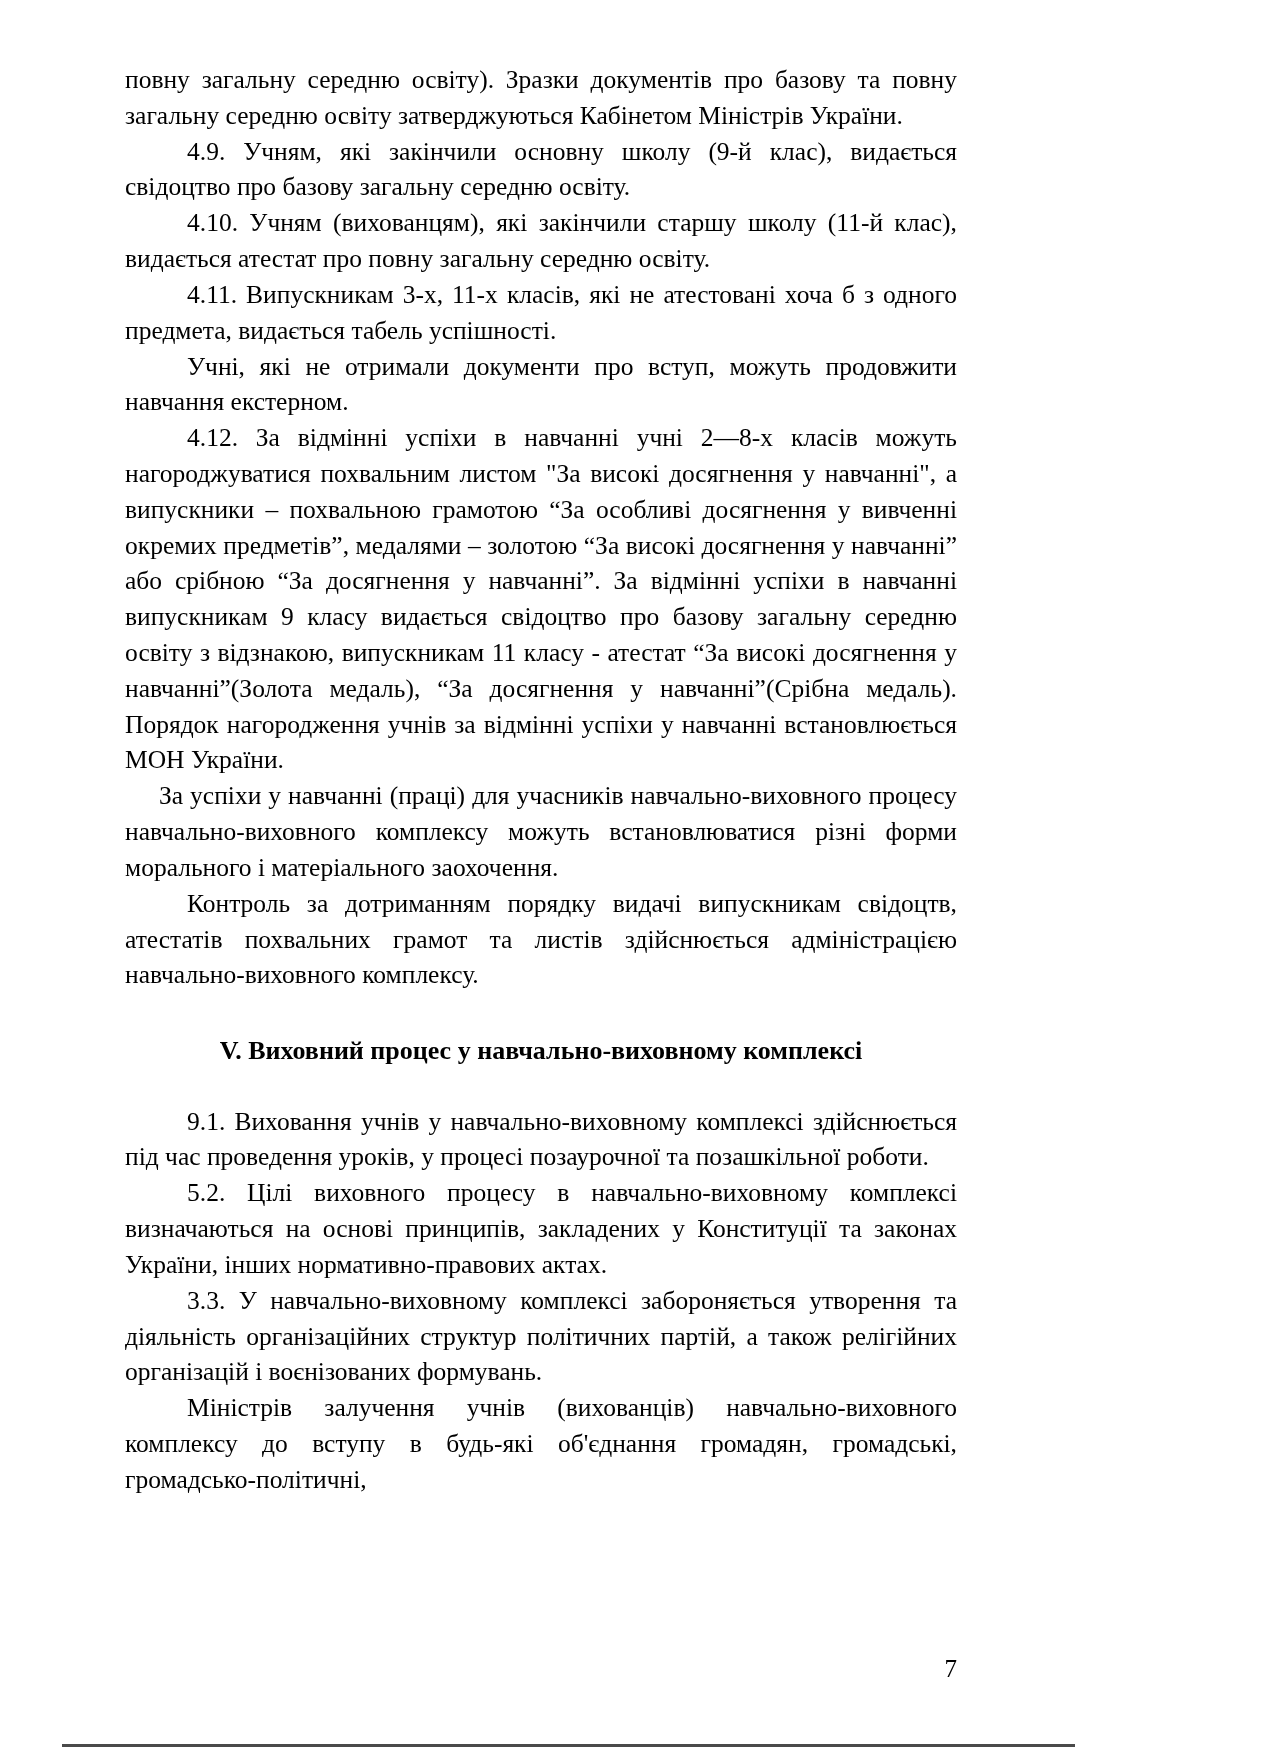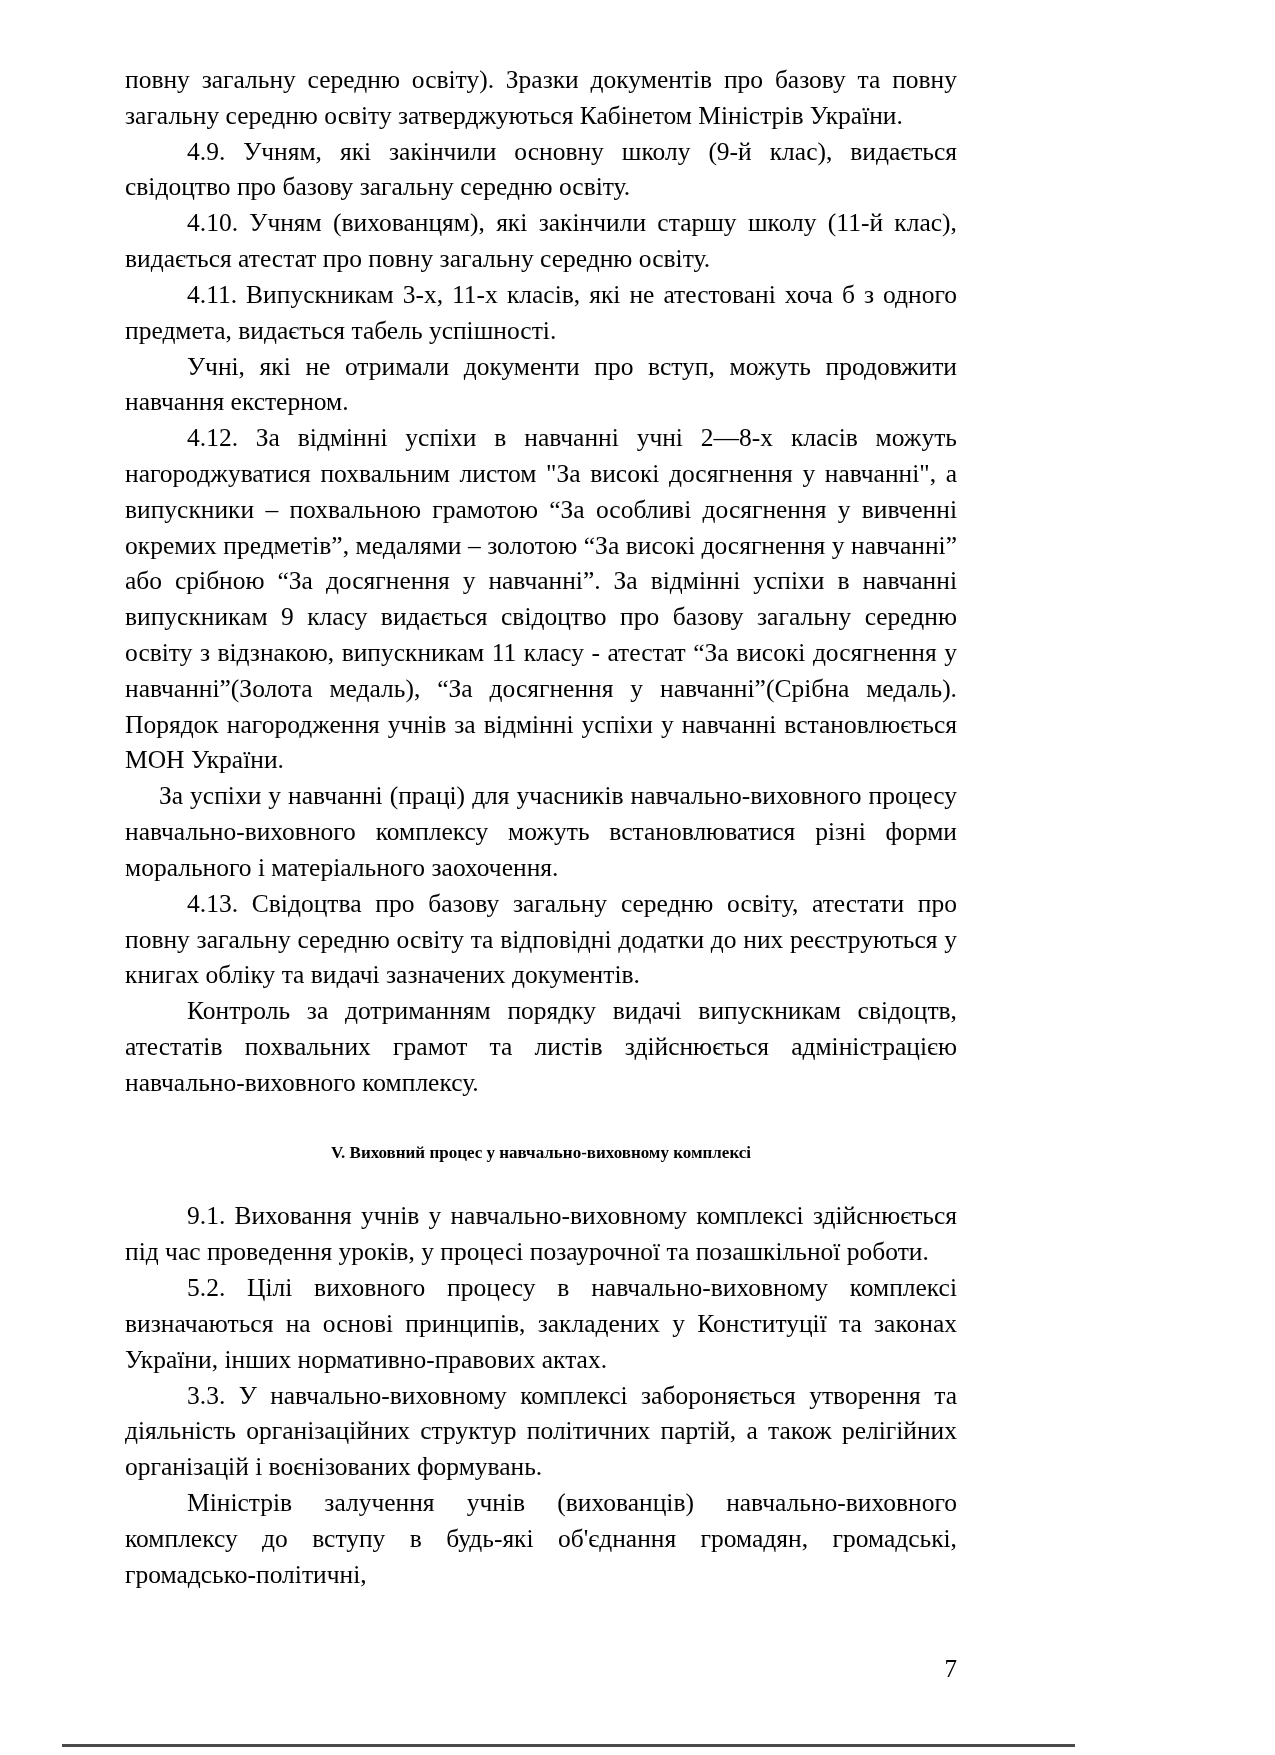--- a/index.html
+++ b/index.html
@@ -33,21 +33,21 @@
     text-indent: 62px;
   }
   p.indent-sm {
     text-indent: 34px;
   }
   .section-heading {
     margin-top: 40px;
     margin-bottom: 34px;
     text-align: center;
     font-weight: bold;
-    font-size: 17px;
+    font-size: 26px;
     text-indent: 0;
   }
   .page-number {
     position: absolute;
     right: 118px;
     bottom: 72px;
     font-size: 25px;
     font-family: "Liberation Serif", "DejaVu Serif", serif;
   }
   .bottom-rule {
@@ -65,21 +65,20 @@
 <div class="page">
   <div class="doc-body">
 
     <p class="">повну загальну середню освіту). Зразки документів про базову та повну загальну середню освіту затверджуються Кабінетом Міністрів України.</p>
     <p class="indent">4.9. Учням, які закінчили основну школу (9-й клас), видається свідоцтво про базову загальну середню освіту.</p>
     <p class="indent">4.10. Учням (вихованцям), які закінчили старшу школу (11-й клас), видається атестат про повну загальну середню освіту.</p>
     <p class="indent">4.11. Випускникам 3-х, 11-х класів, які не атестовані хоча б з одного предмета, видається табель успішності.</p>
     <p class="indent">Учні, які не отримали документи про вступ, можуть продовжити навчання екстерном.</p>
     <p class="indent">4.12. За відмінні успіхи в навчанні учні 2—8-х класів можуть нагороджуватися похвальним листом "За високі досягнення у навчанні", а випускники – похвальною грамотою “За особливі досягнення у вивченні окремих предметів”, медалями – золотою “За високі досягнення у навчанні” або срібною “За досягнення у навчанні”. За відмінні успіхи в навчанні випускникам 9 класу видається свідоцтво про базову загальну середню освіту з відзнакою, випускникам 11 класу - атестат “За високі досягнення у навчанні”(Золота медаль), “За досягнення у навчанні”(Срібна медаль). Порядок нагородження учнів за відмінні успіхи у навчанні встановлюється МОН України.</p>
     <p class="indent-sm">За успіхи у навчанні (праці) для учасників навчально-виховного процесу навчально-виховного комплексу можуть встановлюватися різні форми морального і матеріального заохочення.</p>
-    <p class="indent">4.13. Свідоцтва про базову загальну середню освіту, атестати про повну загальну середню освіту та відповідні додатки до них реєструються у книгах обліку та видачі зазначених документів.</p>
     <p class="indent">Контроль за дотриманням порядку видачі випускникам свідоцтв, атестатів похвальних грамот та листів здійснюється адміністрацією навчально-виховного комплексу.</p>
 
     <p class="section-heading">V. Виховний процес у навчально-виховному комплексі</p>
 
     <p class="indent">9.1. Виховання учнів у навчально-виховному комплексі здійснюється під час проведення уроків, у процесі позаурочної та позашкільної роботи.</p>
     <p class="indent">5.2. Цілі виховного процесу в навчально-виховному комплексі визначаються на основі принципів, закладених у Конституції та законах України, інших нормативно-правових актах.</p>
     <p class="indent">3.3. У навчально-виховному комплексі забороняється утворення та діяльність організаційних структур політичних партій, а також релігійних організацій і воєнізованих формувань.</p>
     <p class="indent">Міністрів залучення учнів (вихованців) навчально-виховного комплексу до вступу в будь-які об'єднання громадян, громадські, громадсько-політичні,</p>
 
   </div>

